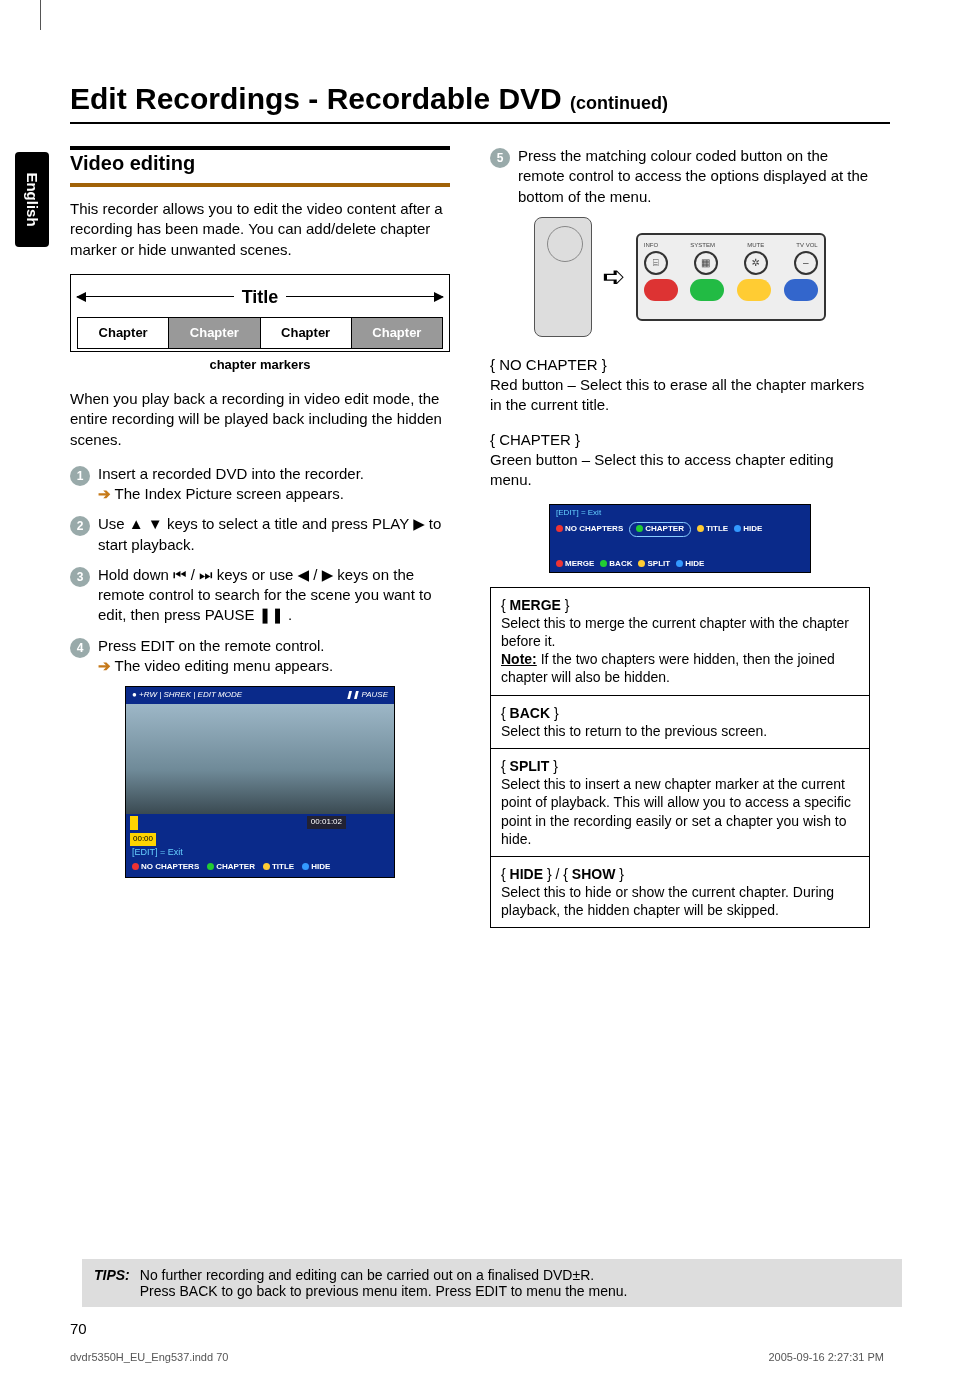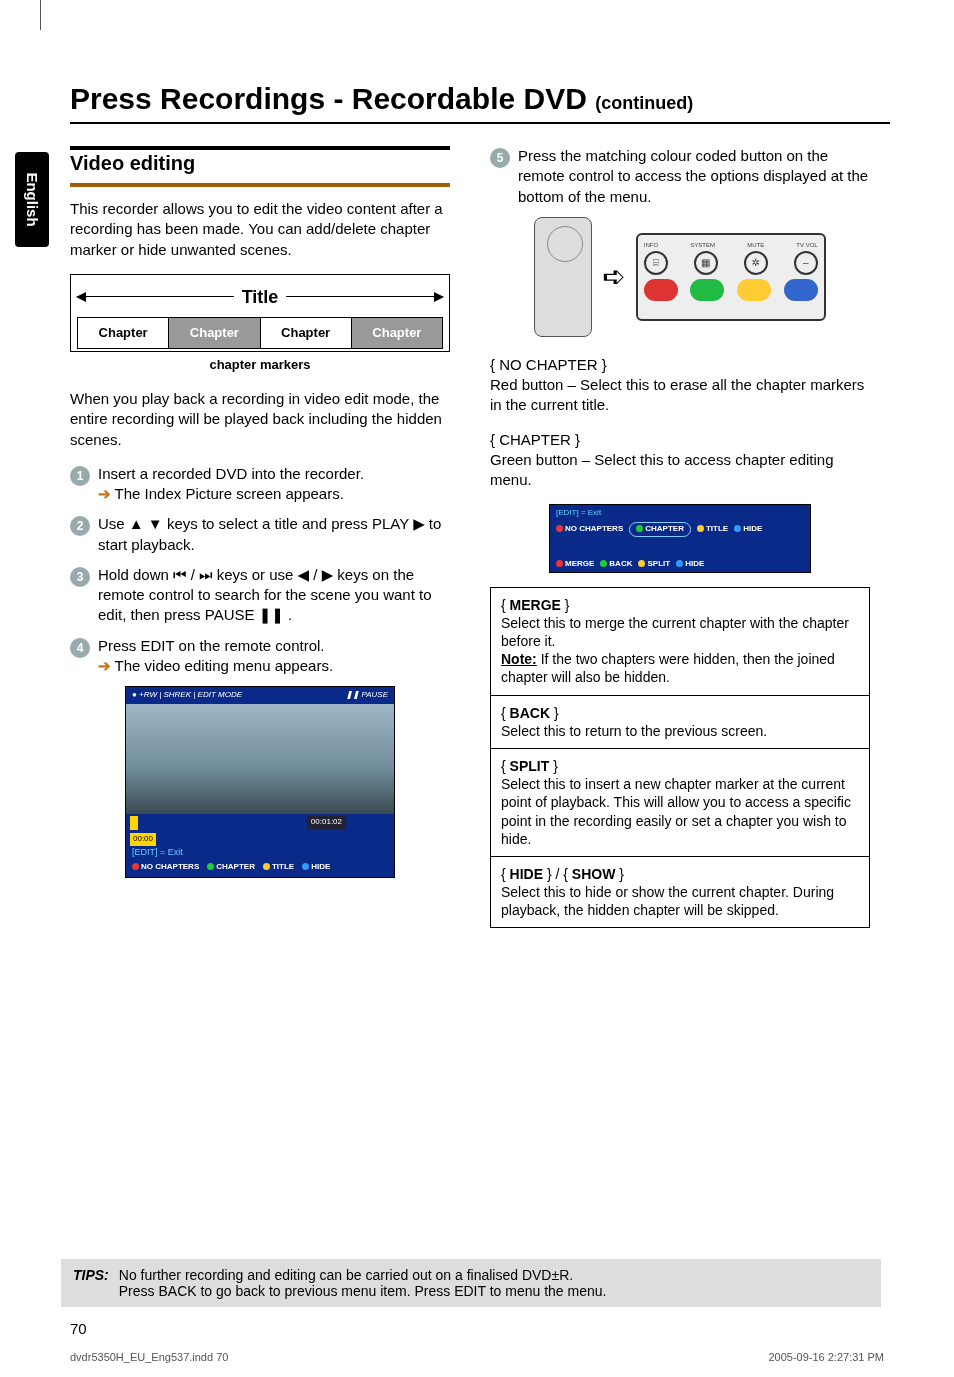--- a/index.html
+++ b/index.html
@@ -253,21 +253,21 @@
     font-size: 14px;
     line-height: 1.3;
   }
   .opt-box + .opt-box { border-top: none; }
   .opt-box .h { font-weight: bold; }
   .underline { text-decoration: underline; margin-top: 44px; }
 
   
   .tips {
     position: absolute;
-    left: 61px;
+    left: 82px;
     bottom: 70px;
     width: 820px;
     background: #ddd;
     font-size: 14px;
     padding: 8px 12px;
     display:flex; gap:10px;
   }
   .tips .tlabel { font-style: italic; font-weight: bold; }
 
   .page-num {
@@ -284,21 +284,21 @@
 
 <div class="top-tick"></div>
 
 <div class="page-inner">
 
   <div class="lang-tab">
     <span>English</span>
   </div>
 
   <h1 class="page-title">
-    <span>Press Recordings - Recordable DVD </span><span class="cont">(continued)</span>
+    <span>Edit Recordings - Recordable DVD </span><span class="cont">(continued)</span>
   </h1>
   <hr class="title-rule">
 
   <div class="columns">
 
     <div class="col">
       <div class="section-head">Video editing</div>
 
       <p>This recorder allows you to edit the video content after a recording has been made. You can add/delete chapter marker or hide unwanted scenes.</p>
 

